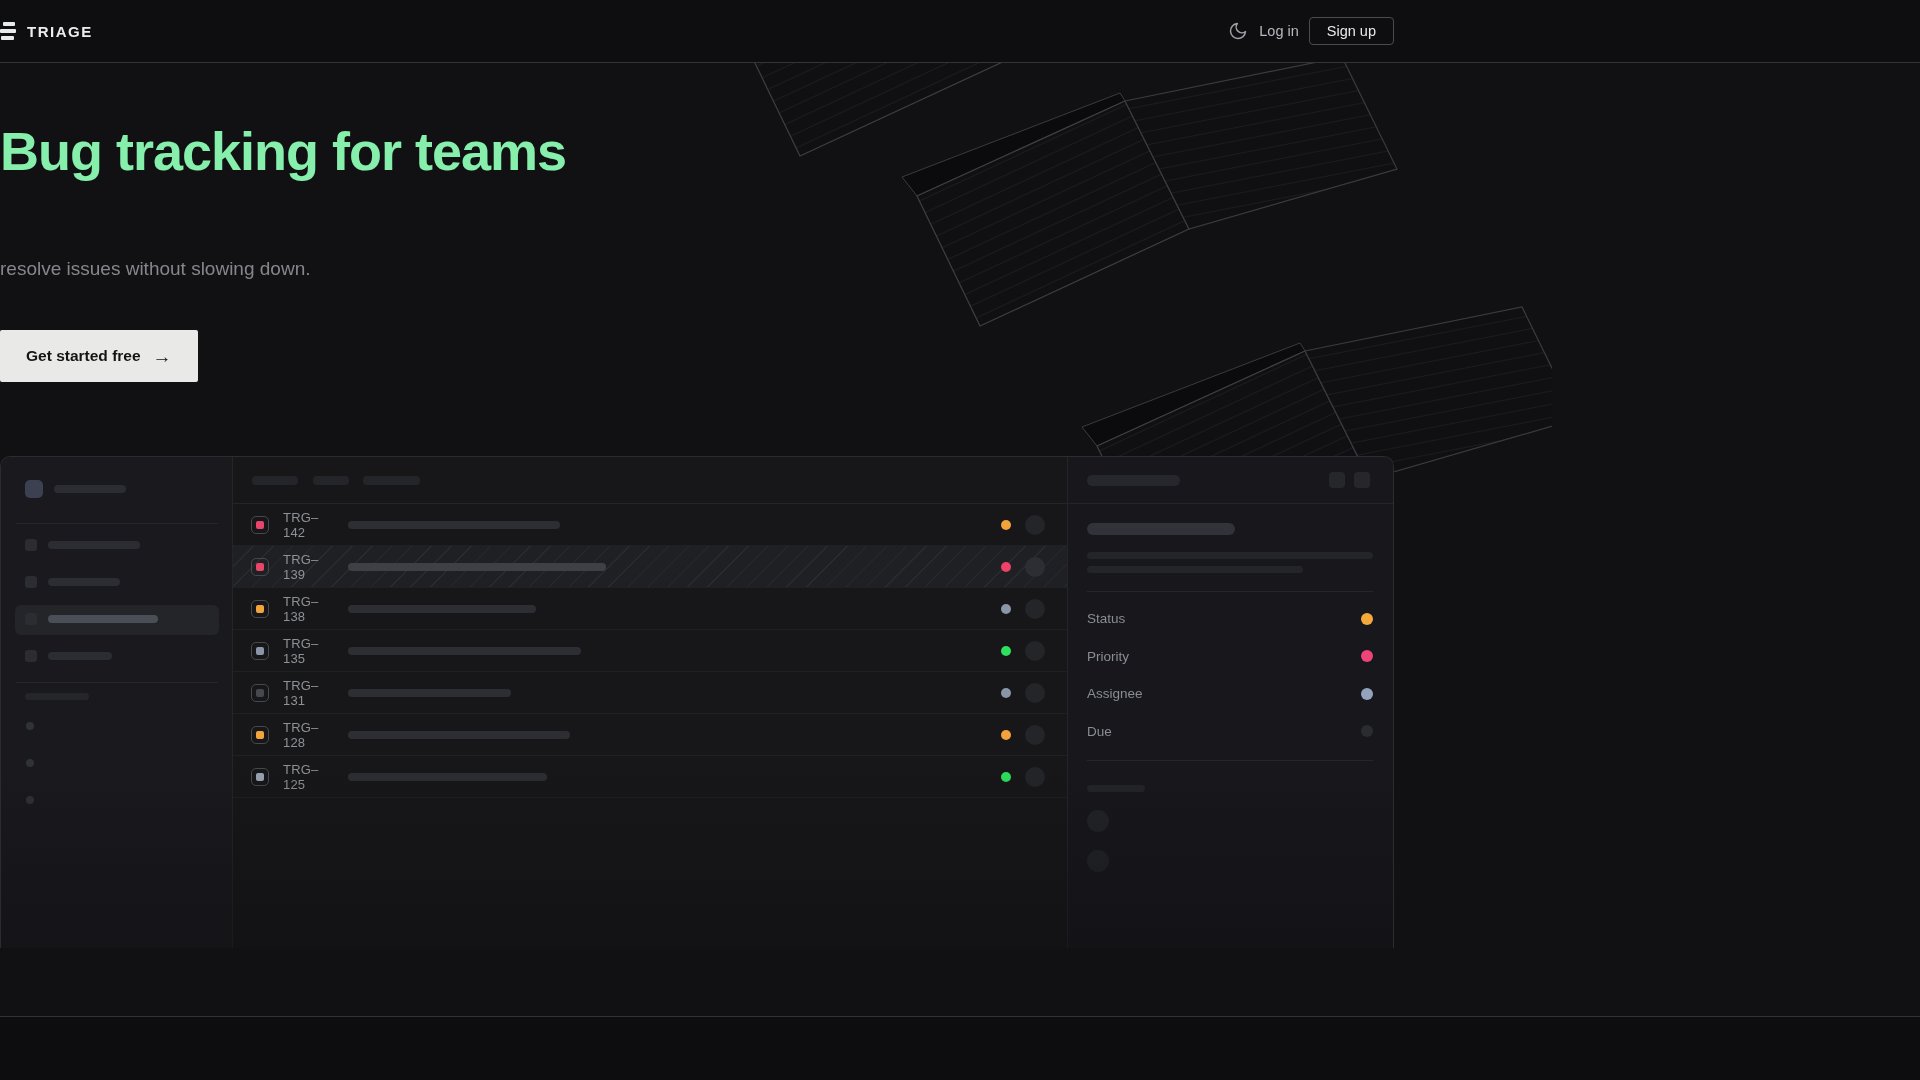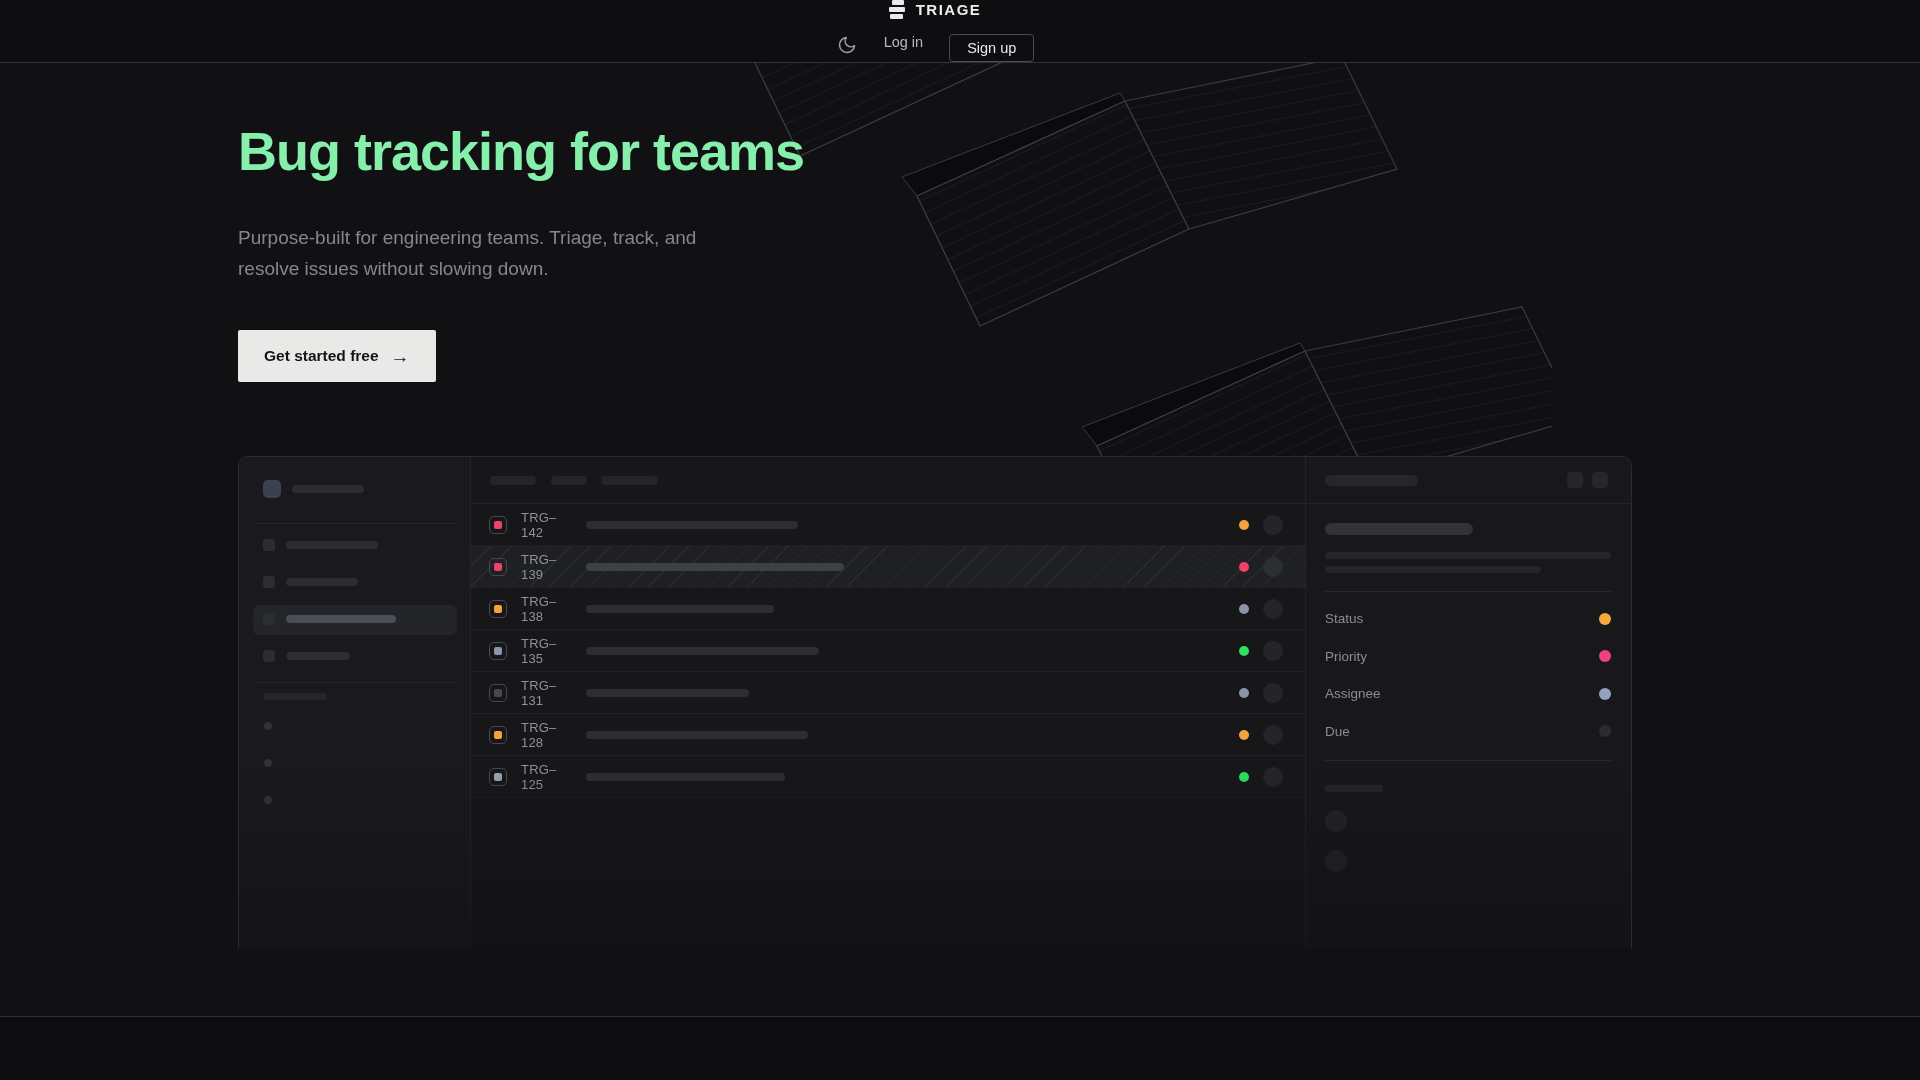--- a/index.html
+++ b/index.html
@@ -1,31 +1,31 @@
 <!DOCTYPE html>
 <html><head>
 <meta charset="utf-8">
 <style>
   * { box-sizing: border-box; }
   html,body { margin:0; padding:0; width:1920px; height:1080px; overflow:hidden;
               background:#111114; font-family:"Liberation Sans", sans-serif; }
 
-  .shell { width:1394px; margin-left:238px; position:relative; height:100%;flex-direction:column; }
+  .shell { width:1394px; position:relative; height:100%; }
 
   
   .nav { height:63px; background:#0e0e11; border-bottom:1px solid #33343a; position:relative; z-index:5; }
   .nav .shell { display:flex; align-items:center; justify-content:space-between; }
   .brand { display:flex; align-items:center; gap:11px; }
   .brand-icon { width:16px; height:19px; position:relative; }
   .brand-icon span { position:absolute; height:4.5px; border-radius:1px; background:#e8e9eb; }
   .brand-icon span:nth-child(1){ top:0;    left:3px; width:12px; }
   .brand-icon span:nth-child(2){ top:7px;  left:0;   width:16px; }
   .brand-icon span:nth-child(3){ top:14px; left:1px; width:13px; }
   .brand-name { color:#eceded; font-size:15px; font-weight:700; letter-spacing:1.5px; }
-  .nav-right { display:flex; gap:26px; }
+  .nav-right { display:flex; align-items:center; gap:10px; }
   .moon-btn { width:22px; height:22px; display:flex; align-items:center; justify-content:center; cursor:pointer; }
   .login { color:#b5b8be; font-size:14.5px; cursor:pointer; }
   .signup { color:#e8e9eb; font-size:14.5px; border:1px solid #4a4b51; border-radius:4px;
             padding:5px 17px; background:transparent; cursor:pointer; }
 
   
   .hero { height:953px; position:relative; overflow:hidden; background:#111114; }
   .hero-copy { position:relative; z-index:2; padding-top:56px; }
   h1 { margin:0; color:#86efac; font-size:54px; line-height:65px; font-weight:600;
        letter-spacing:-1px; }
@@ -144,21 +144,21 @@
     </g>
     <use href="#ribbon-unit" transform="translate(-180,-170)"></use>
     <use href="#ribbon-unit" transform="translate(180,250)"></use>
   </svg>
 
   <div class="shell">
     <div class="hero-copy">
       <h1><span>Bug tracking for teams</span><br>
         </h1>
       <div class="sub">
-        <span>Purpose-built for engineering teams. Triage, track, and</span><br>
+        <br>
         <span>resolve issues without slowing down.</span>
       </div>
       <button class="cta">
         <span>Get started free</span>
         <span class="arr">→</span>
       </button>
     </div>
 
     <div class="mockup">
 

